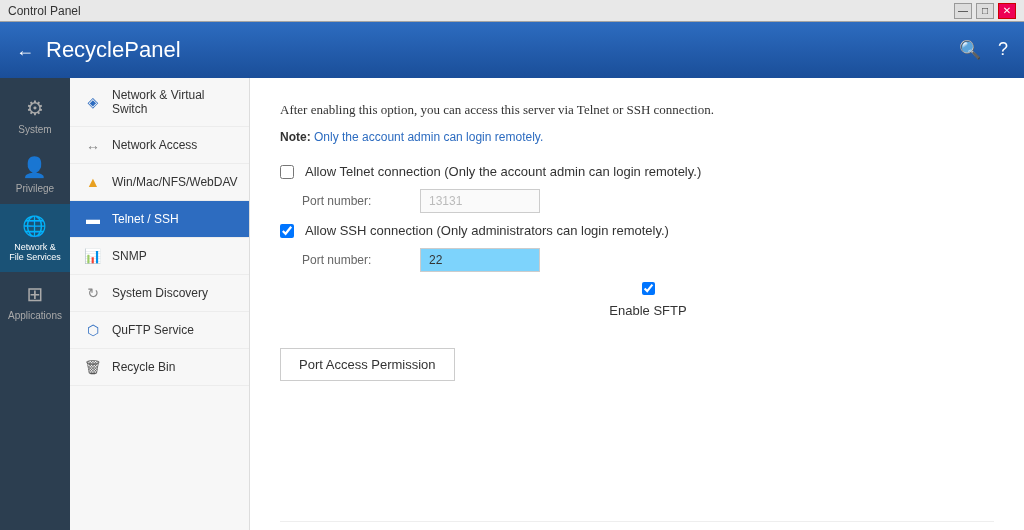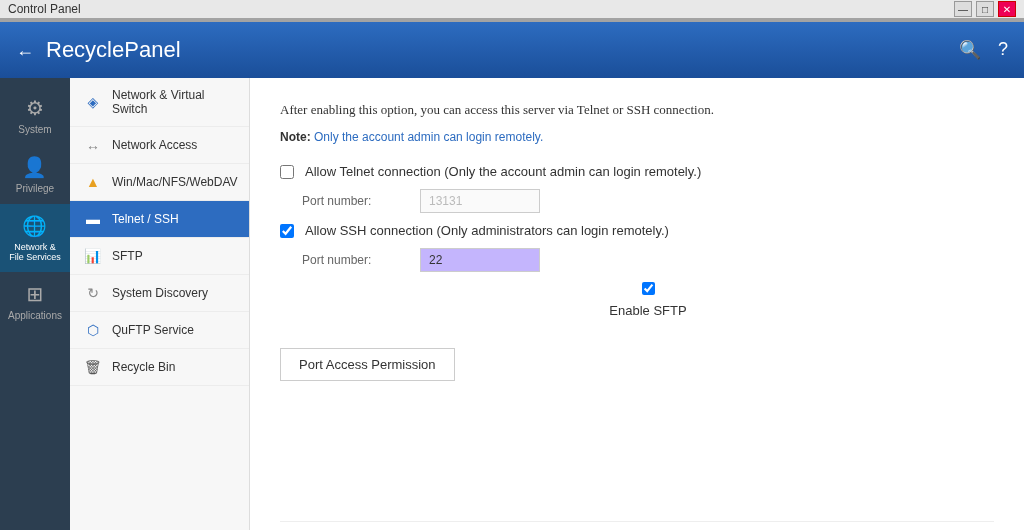--- a/index.html
+++ b/index.html
@@ -2,21 +2,21 @@
 <html><head>
   <meta charset="utf-8">
   <style>
     * { box-sizing: border-box; margin: 0; padding: 0; }
     body { font-family: Arial, sans-serif; font-size: 13px; background: #f0f0f0; width: 1024px; height: 530px; overflow: hidden; }
 
     
     .title-bar {
       display: flex; align-items: center; justify-content: space-between;
       background: #e8e8e8; height: 22px; padding: 0 8px;
-      border-bottom: 4px solid #a3a3a3; user-select: none;
+      border-bottom: 1px solid #a3a3a3; user-select: none;
     }
     .title-bar-text { font-size: 12px; color: #333; }
     .title-bar-controls { display: flex; gap: 4px; }
     .title-bar-btn {
       width: 18px; height: 16px; border: 1px solid #999; background: #ddd;
       display: flex; align-items: center; justify-content: center;
       font-size: 10px; cursor: pointer; color: #333;
     }
     .title-bar-btn.close { background: #e05; color: white; border-color: #c00; }
 
@@ -78,21 +78,21 @@
     .option-label { color: #333; font-size: 13px; }
 
     .port-row {
       display: flex; align-items: center; gap: 28px; margin-left: 22px; margin-bottom: 10px;
     }
     .port-label { color: #666; font-size: 12px; width: 90px; }
     .port-input {
       border: 1px solid #ccc; padding: 4px 8px; font-size: 12px;
       width: 120px; color: #999; background: #fafafa;
     }
-    .port-input.active { color: #333; background: #c4b5fd; }
+    .port-input.active { color: #333; background: #7dd3fc; }
 
     .sftp-row { display: flex; align-items: center; gap: 8px; margin-left: 22px; margin-bottom: 20px; flex-direction: column; }
 
     .edit-permission-btn {
       border: 1px solid #ccc; background: white; padding: 8px 18px;
       font-size: 13px; cursor: pointer; color: #333; margin-top: 10px;
     }
 
     .apply-section { margin-top: auto; padding-top: 20px; border-top: 1px solid #eee; margin-top: 140px; }
     .apply-btn {
@@ -170,21 +170,21 @@
       <div class="sub-sidebar-item">
         <span class="sub-icon icon-win">▲</span>
         <span>Win/Mac/NFS/WebDAV</span>
       </div>
       <div class="sub-sidebar-item active">
         <span class="sub-icon">▬</span>
         <span>Telnet / SSH</span>
       </div>
       <div class="sub-sidebar-item">
         <span class="sub-icon icon-snmp">📊</span>
-        <span>SFTP</span>
+        <span>SNMP</span>
       </div>
       <div class="sub-sidebar-item">
         <span class="sub-icon icon-discovery">↻</span>
         <span>System Discovery</span>
       </div>
       <div class="sub-sidebar-item">
         <span class="sub-icon icon-ftp">⬡</span>
         <span>QuFTP Service</span>
       </div>
       <div class="sub-sidebar-item">

